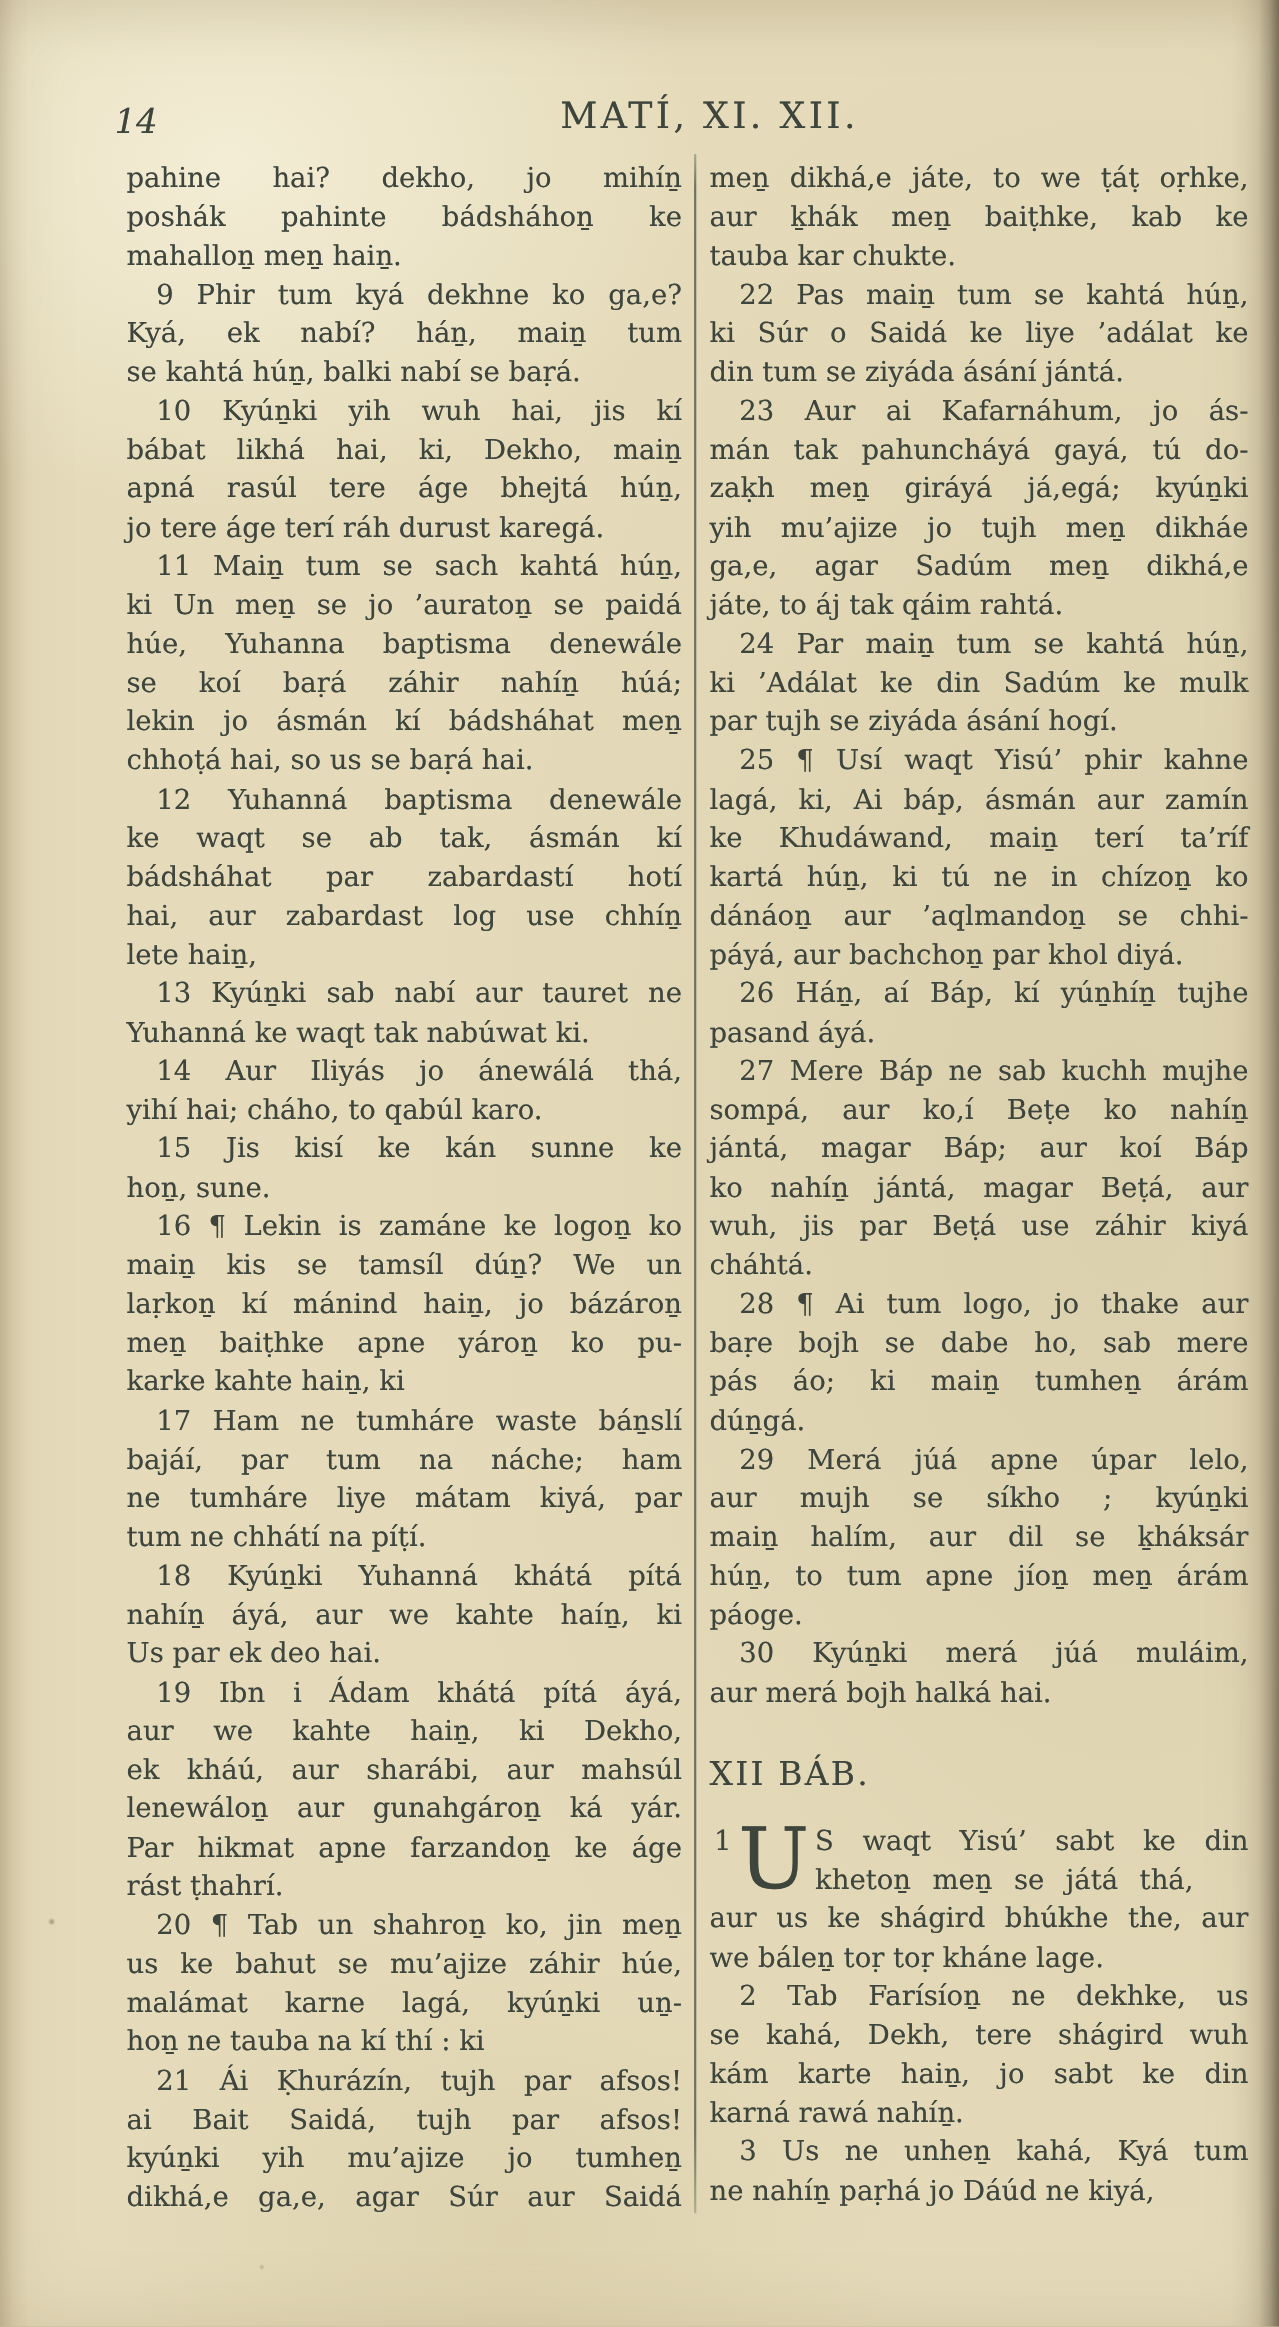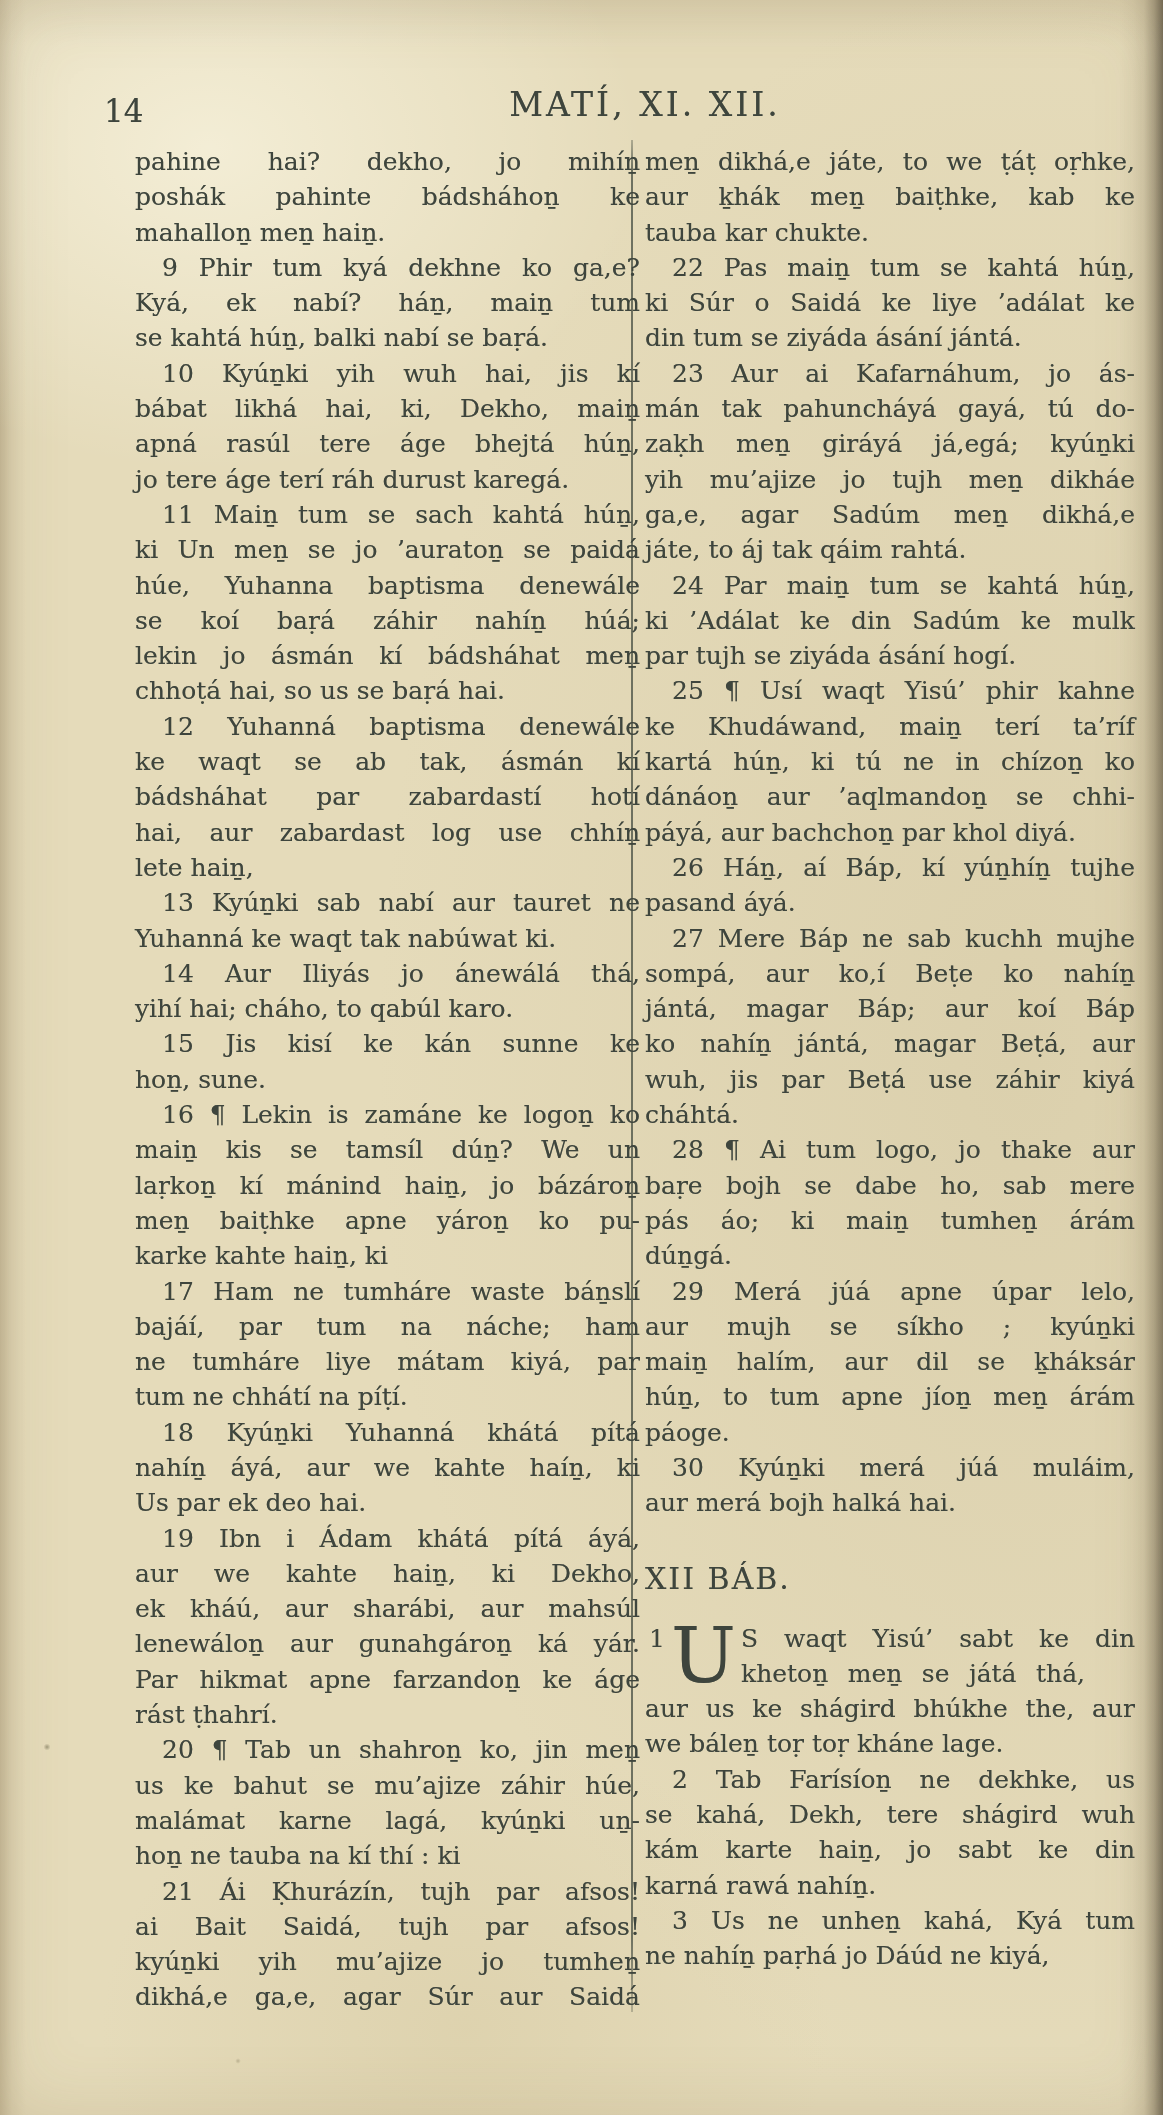--- a/index.html
+++ b/index.html
@@ -25,31 +25,32 @@
   }
   #running-head{position:absolute;top:88px;left:115px;width:1020px;text-align:center;}
   #running-title{
     font-size:33px;letter-spacing:3px;line-height:34px;
     text-shadow:0 0 0.6px rgba(62,69,61,0.55);
     margin-left:40px;
   }
   #page-number{
     position:absolute;top:95px;left:104px;font-size:31px;line-height:32px;
     text-shadow:0 0 0.6px rgba(62,69,61,0.55);
+    font-style:italic;
   }
   #column-divider{
     position:absolute;left:631px;top:140px;width:2px;height:1872px;
     background:linear-gradient(to bottom, rgba(70,78,66,0.35) 0px, rgba(70,78,66,0.75) 30px, rgba(70,78,66,0.75) 96%, rgba(70,78,66,0.3));
   }
   .col{
     position:absolute;top:144px;
     font-size:25px;line-height:35.3px;
     text-shadow:0 0 0.6px rgba(62,69,61,0.5);
   }
-  #col-left{left:115px;width:505px;margin-left:20px;}
+  #col-left{left:115px;width:505px;}
   #col-right{left:645px;width:490px;}
   .line{
     height:35.3px;
     text-align:justify;
     -moz-text-align-last:justify;
     text-align-last:justify;
   }
   .line.end{text-align-last:left;-moz-text-align-last:left;}
   .line.pstart{padding-left:27px;}
   .chap-heading{
@@ -138,20 +139,21 @@
       <div class="line pstart">23 Aur ai Kafarnáhum, jo ás-</div>
       <div class="line">mán tak pahuncháyá gayá, tú do-</div>
       <div class="line">zaḳh meṉ giráyá já,egá; kyúṉki</div>
       <div class="line">yih mu’ajize jo tujh meṉ dikháe</div>
       <div class="line">ga,e, agar Sadúm meṉ dikhá,e</div>
       <div class="line end">játe, to áj tak qáim rahtá.</div>
       <div class="line pstart">24 Par maiṉ tum se kahtá húṉ,</div>
       <div class="line">ki ’Adálat ke din Sadúm ke mulk</div>
       <div class="line end">par tujh se ziyáda ásání hogí.</div>
       <div class="line pstart">25 ¶ Usí waqt Yisú’ phir kahne</div>
+      <div class="line">lagá, ki, Ai báp, ásmán aur zamín</div>
       <div class="line">ke Khudáwand, maiṉ terí ta’ríf</div>
       <div class="line">kartá húṉ, ki tú ne in chízoṉ ko</div>
       <div class="line">dánáoṉ aur ’aqlmandoṉ se chhi-</div>
       <div class="line end">páyá, aur bachchoṉ par khol diyá.</div>
       <div class="line pstart">26 Háṉ, aí Báp, kí yúṉhíṉ tujhe</div>
       <div class="line end">pasand áyá.</div>
       <div class="line pstart">27 Mere Báp ne sab kuchh mujhe</div>
       <div class="line">sompá, aur ko,í Beṭe ko nahíṉ</div>
       <div class="line">jántá, magar Báp; aur koí Báp</div>
       <div class="line">ko nahíṉ jántá, magar Beṭá, aur</div>

